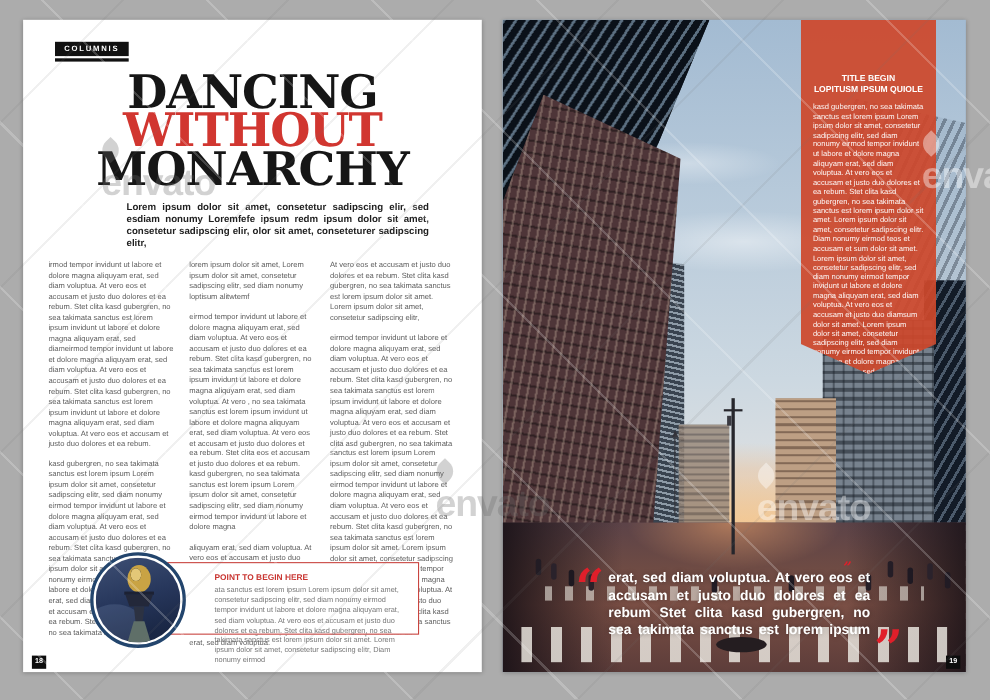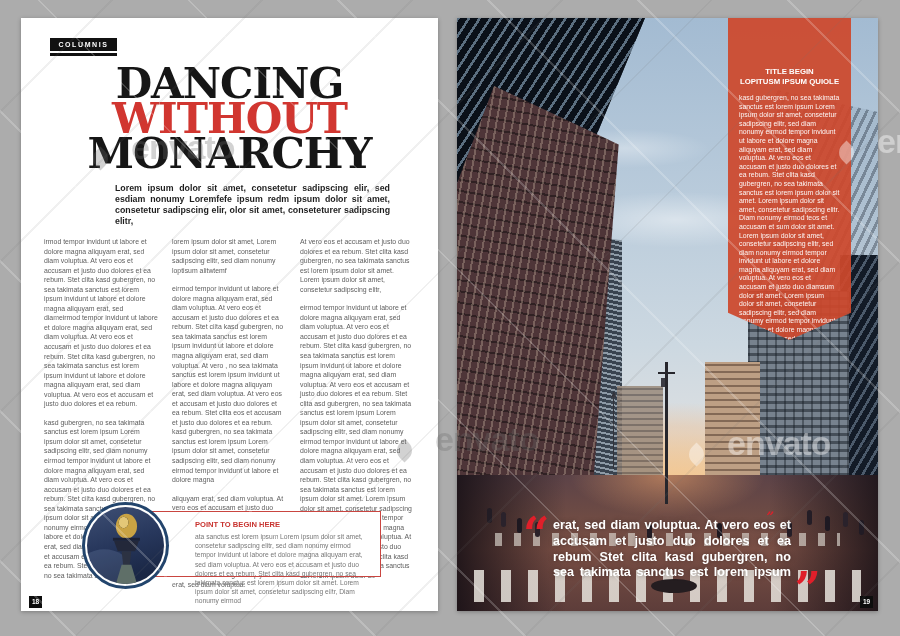--- a/index.html
+++ b/index.html
@@ -93,22 +93,22 @@
           text-shadow:0 0 5px rgba(0,0,0,.35);}
   .q-mark{position:absolute;font-family:"DejaVu Serif",serif;font-weight:bold;font-size:46px;color:#e01f2a;line-height:0;}
   .q-open{left:-30px;top:16px;}
   .q-close{right:-30px;bottom:-8px;}
   .q-mini{position:absolute;right:18px;top:-9px;font-size:13px;color:#e01f2a;font-weight:bold;
           font-family:"DejaVu Serif",serif;transform:skewX(-12deg);}
   
   .hatch{position:absolute;inset:0;z-index:40;pointer-events:none;
        background:repeating-linear-gradient(45deg, transparent 0 52px, rgba(255,255,255,.20) 52px 54px, transparent 54px 106px),
                   repeating-linear-gradient(-45deg, transparent 0 52px, rgba(110,110,110,.10) 52px 54px, transparent 54px 106px);}
-  .wm{position:absolute;z-index:41;pointer-events:none;display:flex;align-items:flex-end;gap:22px;
-      font-weight:bold;font-size:34px;letter-spacing:-1px;}
+  .wm{position:absolute;z-index:41;pointer-events:none;display:flex;align-items:flex-start;gap:2px;
+      font-weight:bold;font-size:34px;letter-spacing:-1px;flex-direction:column;}
   .wm .leaf{width:.5em;height:.5em;border-radius:0 65% 0 65%;transform:rotate(45deg);background:currentColor;}
   .wm-gray{color:rgba(105,105,105,.30);}
   .wm-white{color:rgba(255,255,255,.42);}
   .wm1{left:92px;top:128px;}
   .wm2{left:396px;top:420px;}
   .wm3{left:688px;top:424px;}
   .wm4{left:838px;top:122px;}
 </style>
 </head>
 <body>

